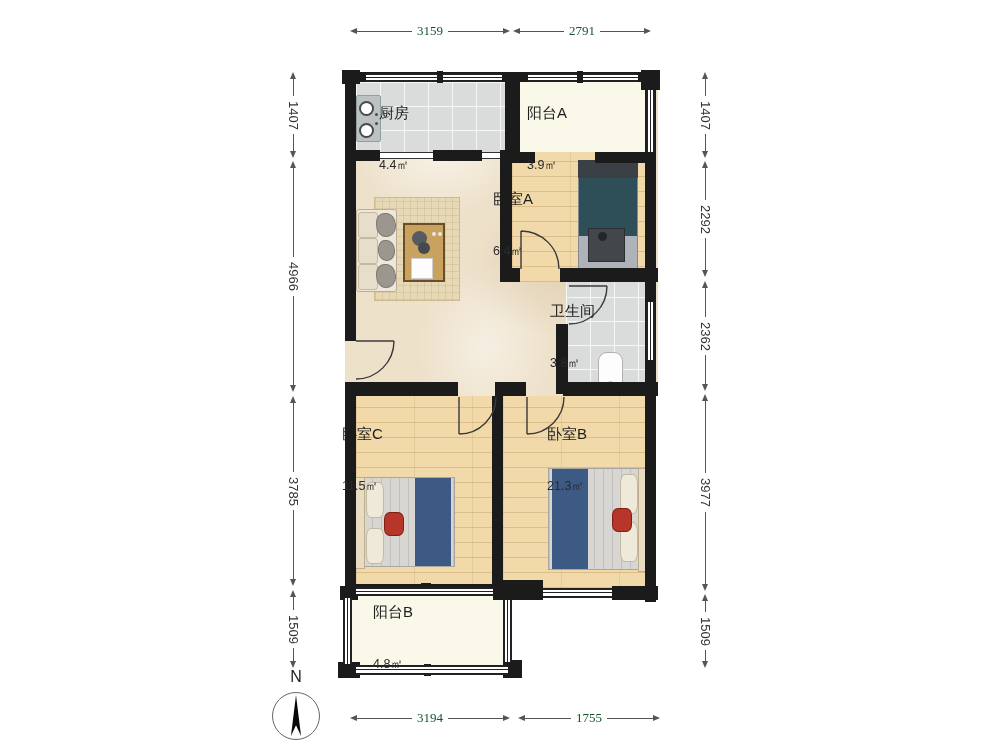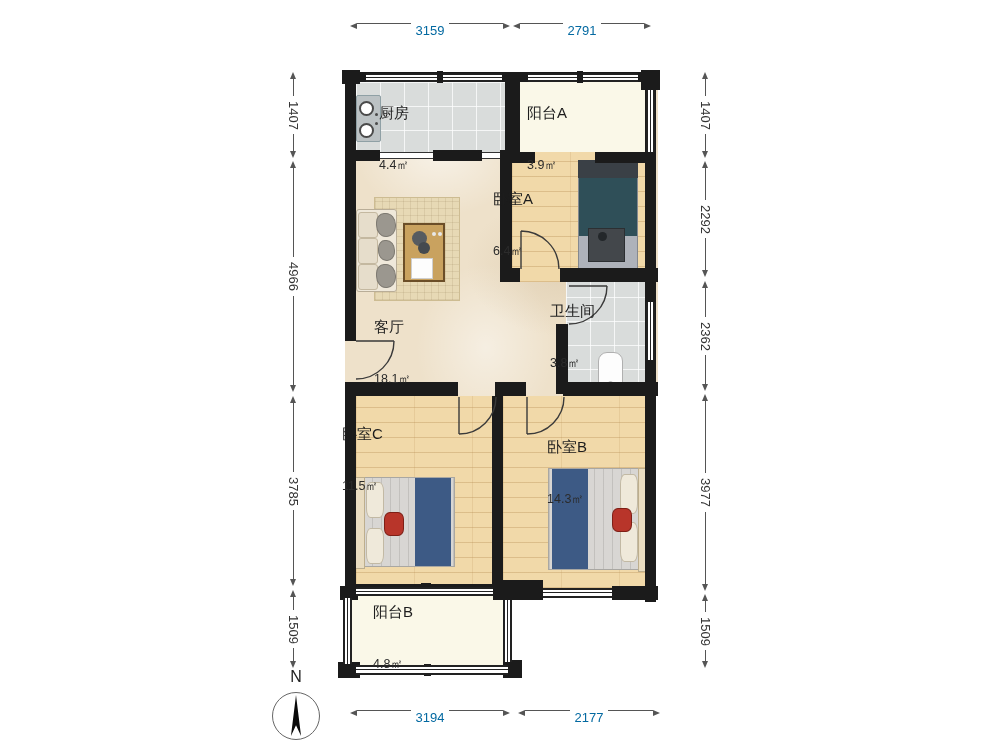--- a/index.html
+++ b/index.html
@@ -54,21 +54,21 @@
   .dotS{position:absolute;width:3px;height:3px;border-radius:50%;background:#4a4a4a;}
   .toilet{background:#fdfdfd;border:1px solid #b0b0b0;border-radius:9px 9px 4px 4px;}
   .darkdesk{background:#43474b;border:1px solid #2c2f32;}
 
   
   .room-label{position:absolute;text-align:left;color:#1d1d1d;width:110px;pointer-events:none;}
   .room-label .nm{font-size:15px;line-height:18px;}
   .room-label .ar{font-size:12.5px;line-height:16px;color:#2b2b2b;margin-top:35px;}
 
   
-  .dim-h{position:absolute;display:flex;align-items:flex-start;height:16px;color:#0369a1;font-size:13px;}
+  .dim-h{position:absolute;display:flex;align-items:center;height:16px;color:#14532d;font-size:13px;font-family:Liberation Serif, serif;}
   .dim-h .ln{flex:1;height:1px;background:#555;}
   .dim-h .lbl{padding:0 5px;white-space:nowrap;}
   .dim-v{position:absolute;display:flex;flex-direction:column;align-items:center;width:16px;color:#333;font-size:13px;}
   .dim-v .ln{flex:1;width:1px;background:#555;}
   .dim-v .lbl{writing-mode:vertical-rl;padding:5px 0;white-space:nowrap;}
   .ah{width:0;height:0;}
   .ah.l{border-right:7px solid #555;border-top:3px solid transparent;border-bottom:3px solid transparent;}
   .ah.r{border-left:7px solid #555;border-top:3px solid transparent;border-bottom:3px solid transparent;}
   .ah.u{border-bottom:7px solid #555;border-left:3px solid transparent;border-right:3px solid transparent;}
   .ah.d{border-top:7px solid #555;border-left:3px solid transparent;border-right:3px solid transparent;}
@@ -213,31 +213,27 @@
     <div class="ar">3.9㎡</div>
   </div>
   <div class="room-label" style="left:493px;top:190px;">
     <div class="nm">卧室A</div>
     <div class="ar">6.4㎡</div>
   </div>
   <div class="room-label" style="left:550px;top:302px;">
     <div class="nm">卫生间</div>
     <div class="ar">3.8㎡</div>
   </div>
-  <div class="room-label" style="left:374px;top:318px;">
-    <div class="nm">客厅</div>
-    <div class="ar">18.1㎡</div>
-  </div>
   <div class="room-label" style="left:342px;top:425px;">
     <div class="nm">卧室C</div>
     <div class="ar">11.5㎡</div>
   </div>
-  <div class="room-label" style="left:547px;top:438px;">
+  <div class="room-label" style="left:547px;top:425px;">
     <div class="nm">卧室B</div>
-    <div class="ar">14.3㎡</div>
+    <div class="ar">21.3㎡</div>
   </div>
   <div class="room-label" style="left:373px;top:603px;">
     <div class="nm">阳台B</div>
     <div class="ar">4.8㎡</div>
   </div>
 
   <div class="dim-h" style="left:350px;top:23px;width:160px;">
     <span class="ah l"></span>
       <span class="ln"></span>
     <span class="lbl">3159</span>
@@ -254,21 +250,21 @@
   <div class="dim-h" style="left:350px;top:710px;width:160px;">
     <span class="ah l"></span>
       <span class="ln"></span>
     <span class="lbl">3194</span>
     <span class="ln"></span>
       <span class="ah r"></span>
   </div>
   <div class="dim-h" style="left:518px;top:710px;width:142px;">
     <span class="ah l"></span>
       <span class="ln"></span>
-    <span class="lbl">2177</span>
+    <span class="lbl">1755</span>
     <span class="ln"></span>
       <span class="ah r"></span>
   </div>
 
   <div class="dim-v" style="left:285px;top:72px;height:86px;">
     <span class="ah u"></span>
       <span class="ln"></span>
     <span class="lbl">1407</span>
     <span class="ln"></span>
       <span class="ah d"></span>

